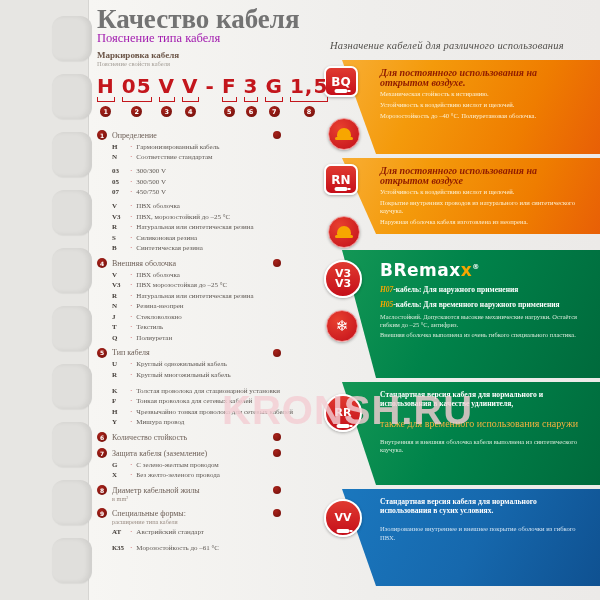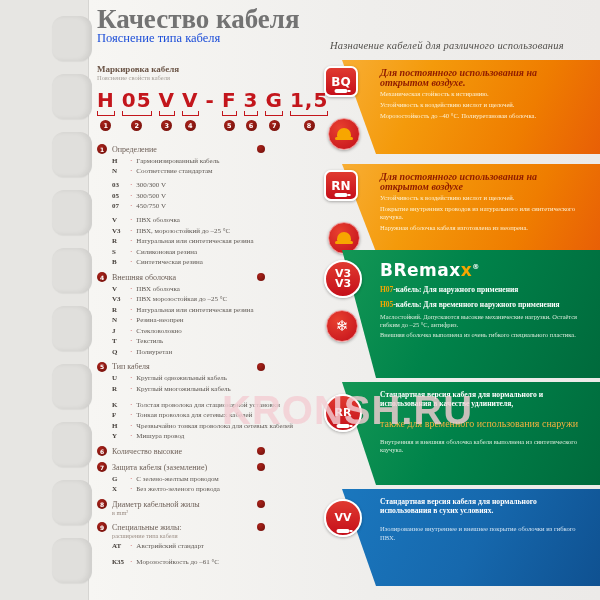--- a/index.html
+++ b/index.html
@@ -9,37 +9,37 @@
          background:linear-gradient(90deg,#f7f6f3 0%,#efeeec 55%,#eceae8 100%);
          border-left:1px solid #d6d5d2;}
   
   .tabs{position:absolute;left:52px;top:16px;display:flex;flex-direction:column;gap:13px;}
   .tab{width:40px;height:45px;border-radius:12px;background:#e0dfdc;
        box-shadow:inset -4px 0 5px rgba(0,0,0,.07),0 1px 1px rgba(0,0,0,.05);}
 
   
   .left-col{position:absolute;left:97px;top:8px;width:226px;z-index:2;}
   .page-title{font-size:27px;font-weight:bold;color:#737373;line-height:22px;margin:0;}
-  .page-sub{font-size:12.5px;color:#1d4ed8;margin-top:1px;}
-  .mark-head{margin-top:18px;font-size:9px;font-weight:bold;color:#6b5547;line-height:10px;}
+  .page-sub{font-size:12.5px;color:#a21caf;margin-top:1px;}
+  .mark-head{margin-top:4px;font-size:9px;font-weight:bold;color:#6b5547;line-height:10px;}
   .mark-sub{font-size:6.5px;color:#a39d96;}
 
   .marking{margin-top:9px;display:flex;align-items:flex-start;gap:7px;}
   .seg{display:flex;flex-direction:column;align-items:center;}
   .seg-text,.seg-dash{font-family:"DejaVu Sans",sans-serif;font-weight:bold;font-size:20px;
             line-height:20px;color:#c3161c;letter-spacing:1px;}
   .seg-bracket{align-self:stretch;height:4px;border:1.5px solid #c3161c;border-top:none;margin-top:1px;}
   .seg-num{width:11px;height:11px;border-radius:50%;
            background:radial-gradient(circle at 35% 30%,#a8221a,#6f0f0a);
            color:#fff;font-size:6.5px;font-weight:bold;display:flex;align-items:center;
            justify-content:center;margin-top:4px;font-family:"DejaVu Sans",sans-serif;}
 
   .sections{margin-top:13px;}
   .section{margin-bottom:6px;}
-  .sec-head{display:flex;align-items:center;gap:5px;width:168px;}
+  .sec-head{display:flex;align-items:center;gap:5px;width:184px;}
   .sec-num{flex:0 0 10px;width:10px;height:10px;border-radius:50%;
            background:radial-gradient(circle at 35% 30%,#a8221a,#6f0f0a);
            color:#fff;font-size:6px;font-weight:bold;display:flex;align-items:center;
            justify-content:center;font-family:"DejaVu Sans",sans-serif;}
   .sec-title{font-size:8px;color:#6e6058;line-height:9px;}
   .sec-title-sub{font-size:6.3px;color:#9a8d84;margin-left:15px;line-height:7px;}
   .sec-dot{margin-left:auto;width:8px;height:8px;border-radius:50%;
            background:radial-gradient(circle at 35% 30%,#a8221a,#6f0f0a);}
   .opt{display:flex;gap:4px;margin:2.5px 0 0 15px;font-size:7px;line-height:8px;width:185px;}
   .opt-code{flex:0 0 14px;font-weight:bold;color:#453f3a;}
@@ -61,21 +61,21 @@
   .b-title-w{font-weight:bold;font-size:7.6px;line-height:9px;color:#fff;width:208px;}
   .b-title-accent{font-size:10px;line-height:8.5px;color:#f2b13f;width:208px;margin-top:12px;}
   .b-line{font-size:6.6px;line-height:8.5px;color:#fdf0d2;width:205px;margin-top:2.5px;}
   .b-line-green{color:#d6ead9;}
   .b-line-blue{color:#cfe2f2;margin-top:10px;}
   .logo{font-family:"DejaVu Sans",sans-serif;font-weight:bold;font-size:17px;
         letter-spacing:.5px;color:#fff;line-height:18px;}
   .logo .x{color:#f7a600;}
   .logo .reg{font-size:7px;vertical-align:super;}
   .hl-line{font-size:7.5px;font-weight:bold;color:#fff;margin-top:6px;width:205px;line-height:9px;}
-  .hl{color:#f7a600;}
+  .hl{color:#f7a600;font-style:italic;}
   .small-lines{font-size:6.4px;color:#d6ead9;margin-top:4px;width:205px;line-height:8px;}
   .small-lines div{margin-top:2px;}
 
   
   .badge-sq{position:absolute;left:2px;width:30px;height:27px;border-radius:7px;
             background:linear-gradient(#e03a30,#c50f1a);border:2px solid #fff;
             box-shadow:0 1px 3px rgba(0,0,0,.3);color:#fff;
             font-family:"DejaVu Sans",sans-serif;font-weight:bold;font-size:12px;
             display:flex;align-items:center;justify-content:center;z-index:3;}
   .badge-ci{position:absolute;left:2px;width:34px;height:34px;border-radius:50%;
@@ -314,21 +314,21 @@
       <div class="opt">
         <span class="opt-code">Y</span>
         <span class="opt-eq">·</span>
         <span class="opt-txt">Мишура провод</span>
       </div>
     </div>
 
     <div class="section">
       <div class="sec-head">
         <div class="sec-num">6</div>
-        <div class="sec-title">Количество высокие</div>
+        <div class="sec-title">Количество стойкость</div>
         <div class="sec-dot"></div>
       </div>
     </div>
 
     <div class="section">
       <div class="sec-head">
         <div class="sec-num">7</div>
         <div class="sec-title">Защита кабеля (заземление)</div>
         <div class="sec-dot"></div>
       </div>
@@ -349,21 +349,21 @@
         <div class="sec-num">8</div>
         <div class="sec-title">Диаметр кабельной жилы</div>
         <div class="sec-dot"></div>
       </div>
       <div class="sec-title-sub">в mm²</div>
     </div>
 
     <div class="section">
       <div class="sec-head">
         <div class="sec-num">9</div>
-        <div class="sec-title">Специальные жилы:</div>
+        <div class="sec-title">Специальные формы:</div>
         <div class="sec-dot"></div>
       </div>
       <div class="sec-title-sub">расширение типа кабеля</div>
       <div class="opt">
         <span class="opt-code">AT</span>
         <span class="opt-eq">·</span>
         <span class="opt-txt">Австрийский стандарт</span>
       </div>
       <div class="opt opt-gap">
         <span class="opt-code">К35</span>
@@ -390,21 +390,21 @@
     </div>
   </div>
   <div class="content">
     <div class="b-title">Для постоянного использования на открытом воздухе.</div>
     <div class="b-line">Механическая стойкость к истиранию.</div>
     <div class="b-line">Устойчивость к воздействию кислот и щелочей.</div>
     <div class="b-line">Морозостойкость до –40 °С. Полиуретановая оболочка.</div>
   </div>
 </div>
 
-<div class="banner" style="top:158px;height:88px;margin-top:6px;">
+<div class="banner" style="top:158px;height:76px;">
   <div class="bg bg-orange"></div>
   <div class="badge-sq" style="top:6px;">
     <span>RN</span>
     <div class="plug"></div>
   </div>
   <div class="badge-round" style="top:58px;left:6px;">
     <div class="helmet">
       <div class="helmet-dome"></div>
         <div class="helmet-brim"></div>
     </div>

